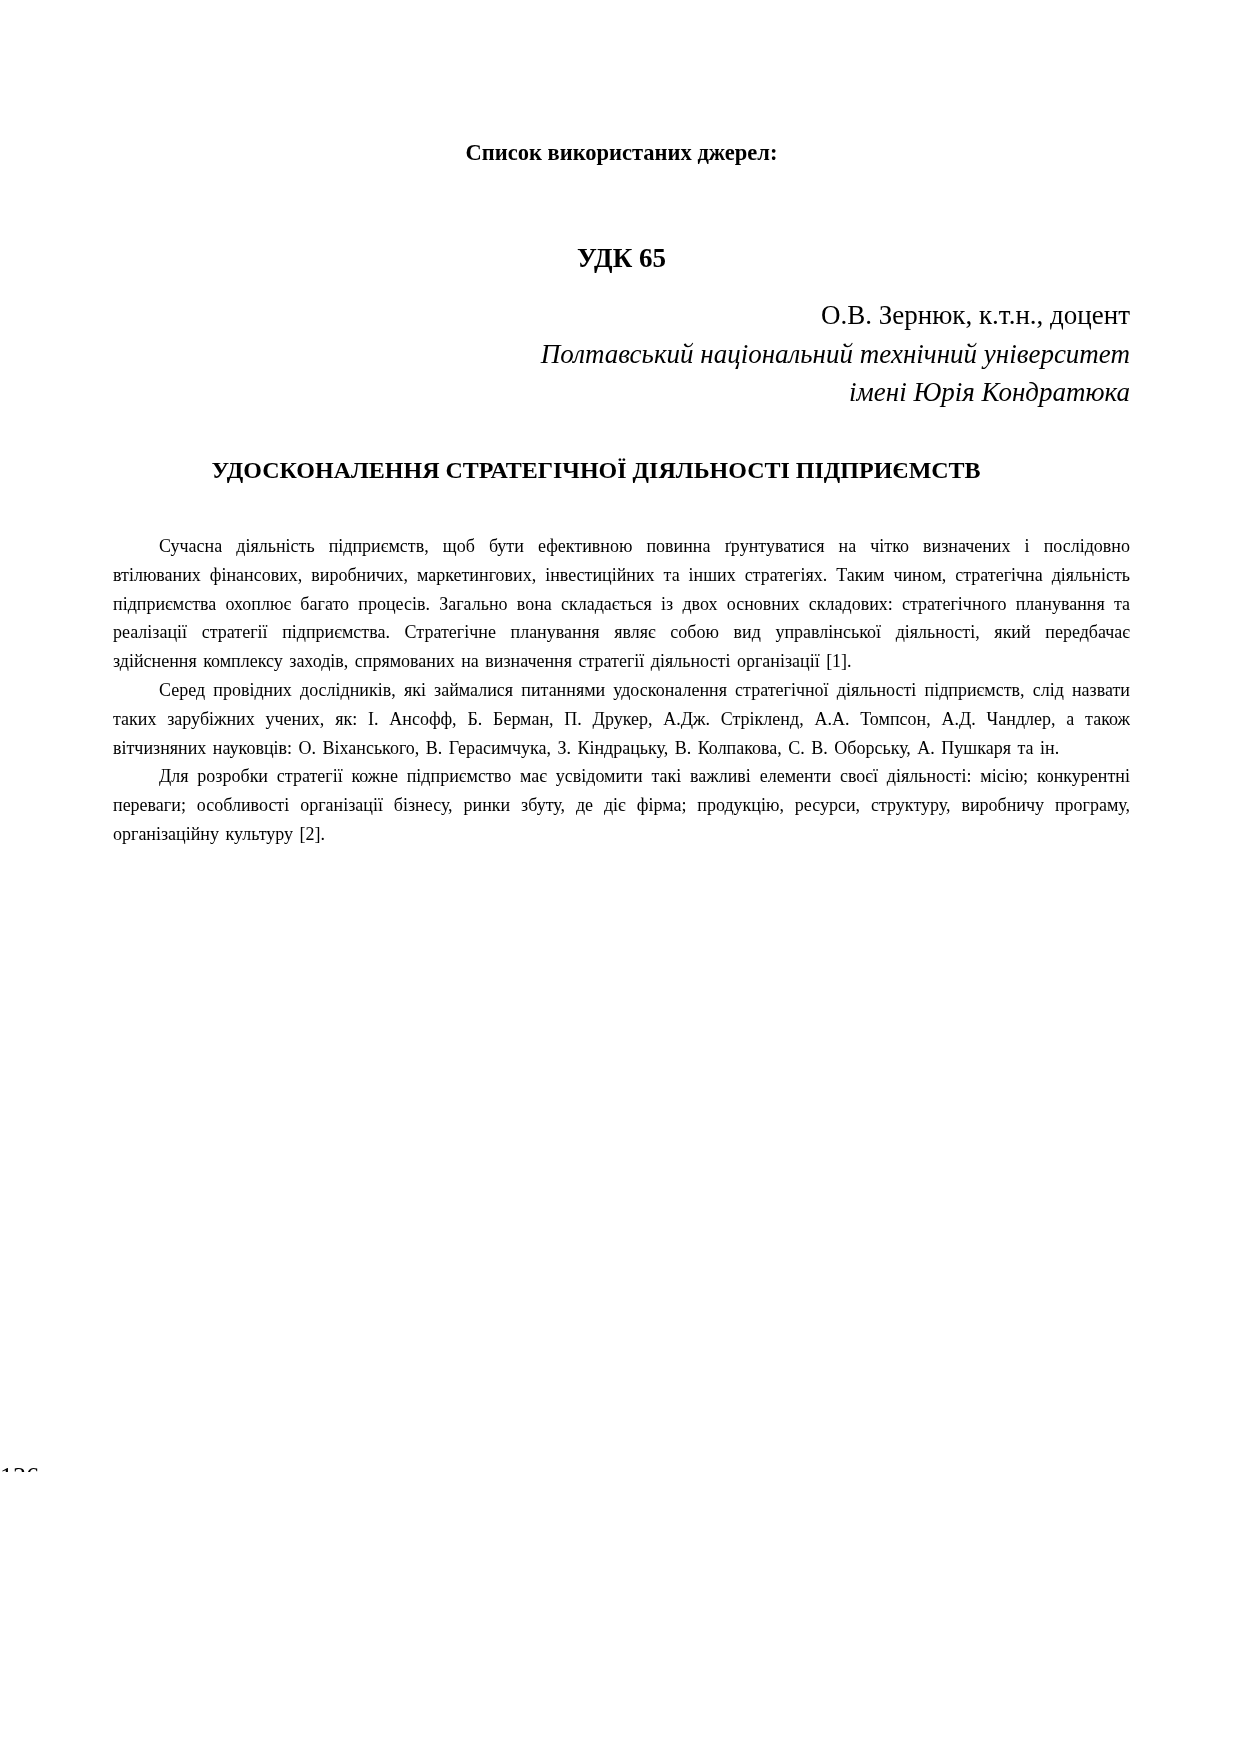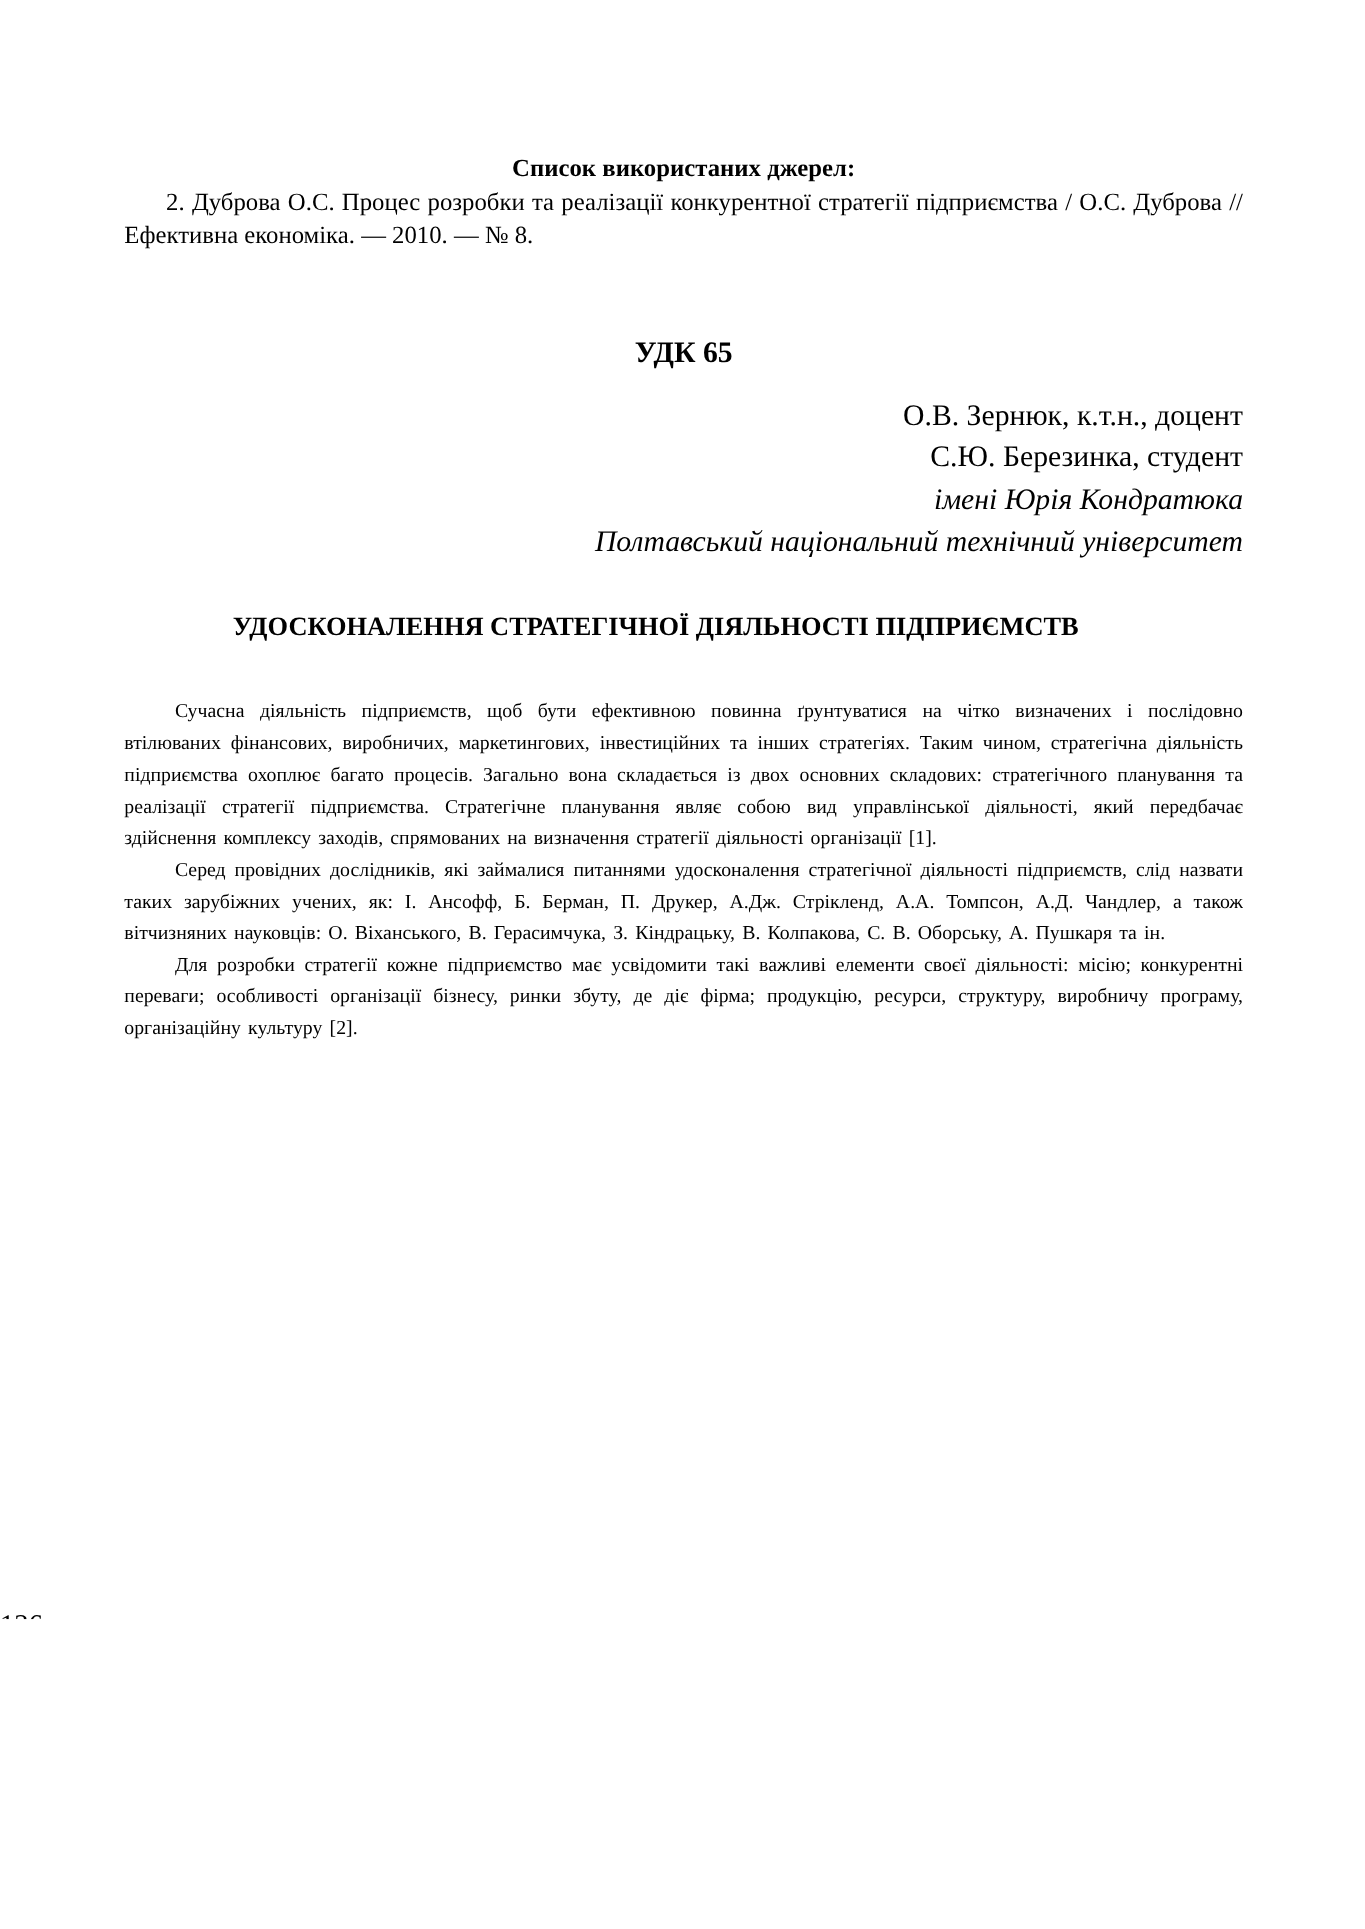--- a/index.html
+++ b/index.html
@@ -81,30 +81,28 @@
     font-size: 26px;
   }
 </style>
 </head>
 <body>
 
 <div class="page">
 
   <div class="references">
     <p class="ref-heading">Список використаних джерел:</p>
-    <p class="ref-item">2. Дуброва О.С. Процес розробки та реалізації конкурентної стратегії підприємства / О.С. Дуброва // Ефективна економіка. — 2010. — № 8.</p>
   </div>
 
   <p class="udc">УДК 65</p>
 
   <div class="authors">
     <p class="author-line">О.В. Зернюк, к.т.н., доцент</p>
-    <p class="author-line">С.Ю. Березинка, студент</p>
+    <p class="affiliation-line">Полтавський національний технічний університет</p>
     <p class="affiliation-line">імені Юрія Кондратюка</p>
-    <p class="affiliation-line">Полтавський національний технічний університет</p>
   </div>
 
   <h1 class="article-title">УДОСКОНАЛЕННЯ СТРАТЕГІЧНОЇ ДІЯЛЬНОСТІ ПІДПРИЄМСТВ</h1>
 
   <div class="body-text">
     <p>Сучасна діяльність підприємств, щоб бути ефективною повинна ґрунтуватися на чітко визначених і послідовно втілюваних фінансових, виробничих, маркетингових, інвестиційних та інших стратегіях. Таким чином, стратегічна діяльність підприємства охоплює багато процесів. Загально вона складається із двох основних складових: стратегічного планування та реалізації стратегії підприємства. Стратегічне планування являє собою вид управлінської діяльності, який передбачає здійснення комплексу заходів, спрямованих на визначення стратегії діяльності організації [1].</p>
     <p>Серед провідних дослідників, які займалися питаннями удосконалення стратегічної діяльності підприємств, слід назвати таких зарубіжних учених, як: І. Ансофф, Б. Берман, П. Друкер, А.Дж. Стрікленд, А.А. Томпсон, А.Д. Чандлер, а також вітчизняних науковців: О. Віханського, В. Герасимчука, З. Кіндрацьку, В. Колпакова, С. В. Оборську, А. Пушкаря та ін.</p>
     <p>Для розробки стратегії кожне підприємство має усвідомити такі важливі елементи своєї діяльності: місію; конкурентні переваги; особливості організації бізнесу, ринки збуту, де діє фірма; продукцію, ресурси, структуру, виробничу програму, організаційну культуру [2].</p>
   </div>
 

